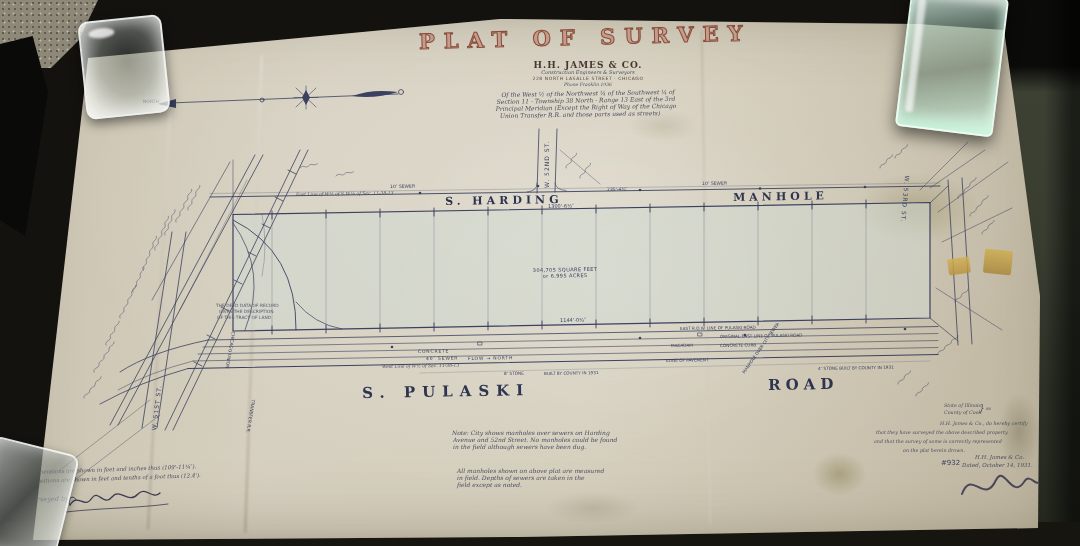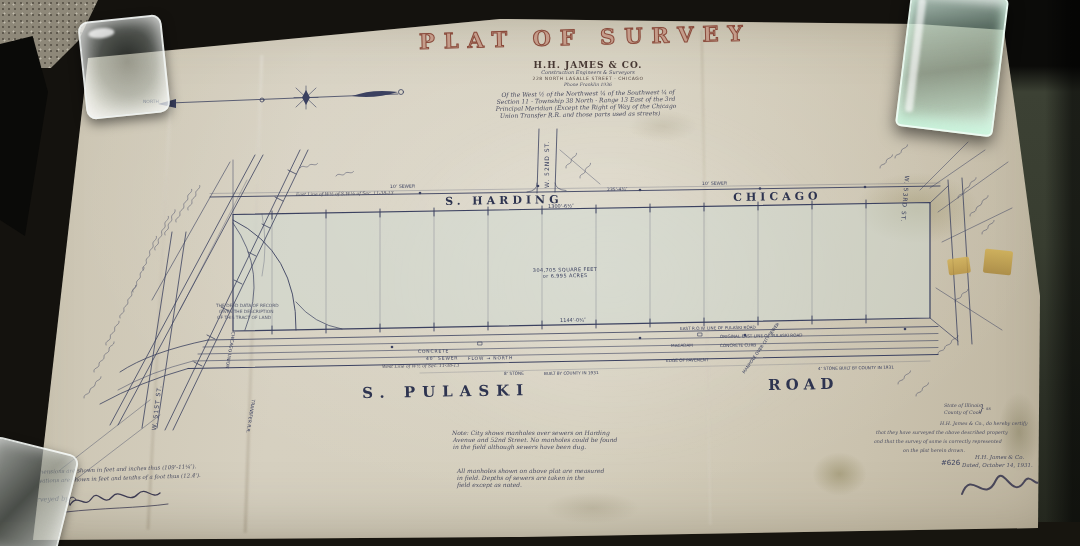--- a/index.html
+++ b/index.html
@@ -271,21 +271,21 @@
     <div class="t scr ctr" style="left:588px;top:70px;font-size:5px;">Construction Engineers &amp; Surveyors</div>
     <div class="t ctr prc" style="left:588px;top:76px;font-size:4.5px;color:#554741;">228 NORTH LASALLE STREET · CHICAGO</div>
     <div class="t scr ctr" style="left:588px;top:82px;font-size:4.5px;">Phone Franklin 1936</div>
     <div class="t scr ctr" style="left:588px;top:92px;font-size:6px;transform:translateX(-50%) rotate(-1deg);">Of the West ½ of the Northwest ¼ of the Southwest ¼ of</div>
     <div class="t scr ctr" style="left:586px;top:99px;font-size:6px;transform:translateX(-50%) rotate(-1deg);">Section 11 - Township 38 North - Range 13 East of the 3rd</div>
     <div class="t scr ctr" style="left:586px;top:106px;font-size:6px;transform:translateX(-50%) rotate(-1deg);">Principal Meridian (Except the Right of Way of the Chicago</div>
     <div class="t scr ctr" style="left:580px;top:113px;font-size:6px;transform:translateX(-50%) rotate(-1deg);">Union Transfer R.R. and those parts used as streets)</div>
     <div class="t" style="left:143px;top:99px;font-size:4.5px;">NORTH</div>
 
     <div class="t street" style="left:445px;top:196px;font-size:11px;letter-spacing:4px;transform:rotate(-1deg);">S. HARDING</div>
-    <div class="t street" style="left:733px;top:192px;font-size:11px;letter-spacing:4px;transform:rotate(-1deg);">CHICAGO</div>
+    <div class="t street" style="left:733px;top:192px;font-size:11px;letter-spacing:4px;transform:rotate(-1deg);">MANHOLE</div>
     <div class="t street" style="left:362px;top:385px;font-size:15px;letter-spacing:7px;transform:rotate(-1deg);">S. PULASKI</div>
     <div class="t street" style="left:768px;top:377px;font-size:15px;letter-spacing:5px;transform:rotate(-1deg);">ROAD</div>
     <div class="t" style="left:544px;top:188px;font-size:6px;letter-spacing:1px;transform:rotate(-90deg);">W. 52ND ST.</div>
     <div class="t" style="left:151px;top:430px;font-size:6px;letter-spacing:1px;transform:rotate(-83deg);">W. 51ST ST.</div>
     <div class="t" style="left:910px;top:176px;font-size:6px;letter-spacing:1px;transform:rotate(95deg);">W. 53RD ST.</div>
     <div class="t" style="left:236px;top:332px;font-size:4.5px;transform:rotate(100deg);">CHICAGO UNION</div>
     <div class="t" style="left:256px;top:400px;font-size:4.5px;transform:rotate(100deg);">TRANSFER R.R.</div>
 
     <div class="t" style="left:565px;top:268px;font-size:5px;letter-spacing:.4px;transform:translateX(-50%) rotate(-1deg);text-align:center;">
       <div>304,705 SQUARE FEET</div>
@@ -329,21 +329,21 @@
     <div class="t scr" style="left:944px;top:403px;font-size:4.8px;">State of Illinois</div>
     <div class="t scr" style="left:979px;top:403px;font-size:9px;">}</div>
     <div class="t scr" style="left:986px;top:406px;font-size:4.8px;">ss</div>
     <div class="t scr" style="left:944px;top:410px;font-size:4.8px;">County of Cook</div>
     <div class="t scr" style="left:940px;top:421px;font-size:4.8px;">H.H. James &amp; Co., do hereby certify</div>
     <div class="t scr" style="left:876px;top:430px;font-size:4.8px;">that they have surveyed the above described property</div>
     <div class="t scr" style="left:874px;top:439px;font-size:4.8px;">and that the survey of same is correctly represented</div>
     <div class="t scr" style="left:903px;top:448px;font-size:4.8px;">on the plat herein drawn.</div>
     <div class="t scr" style="left:975px;top:454px;font-size:5.5px;">H.H. James &amp; Co.</div>
     <div class="t scr" style="left:962px;top:462px;font-size:5.5px;">Dated, October 14, 1931.</div>
-    <div class="t" style="left:941px;top:459px;font-size:7px;">#626</div>
+    <div class="t" style="left:941px;top:459px;font-size:7px;">#932</div>
 
   </div>
 
   <div class="tape tp1"></div>
   <div class="tape tp2"></div>
   <div class="weight w-tl"></div>
   <div class="weight w-tr"></div>
   <div class="weight w-bl"></div>
 
 </div>

